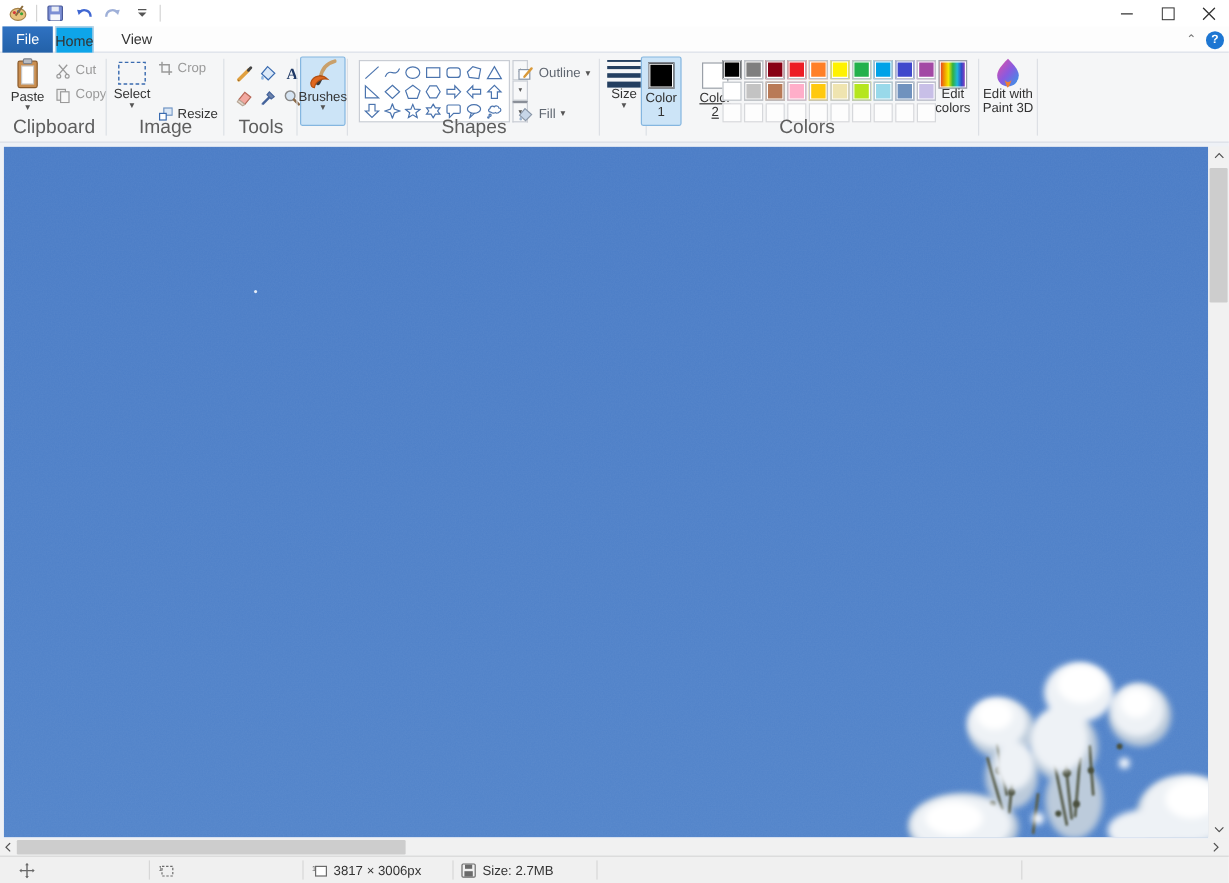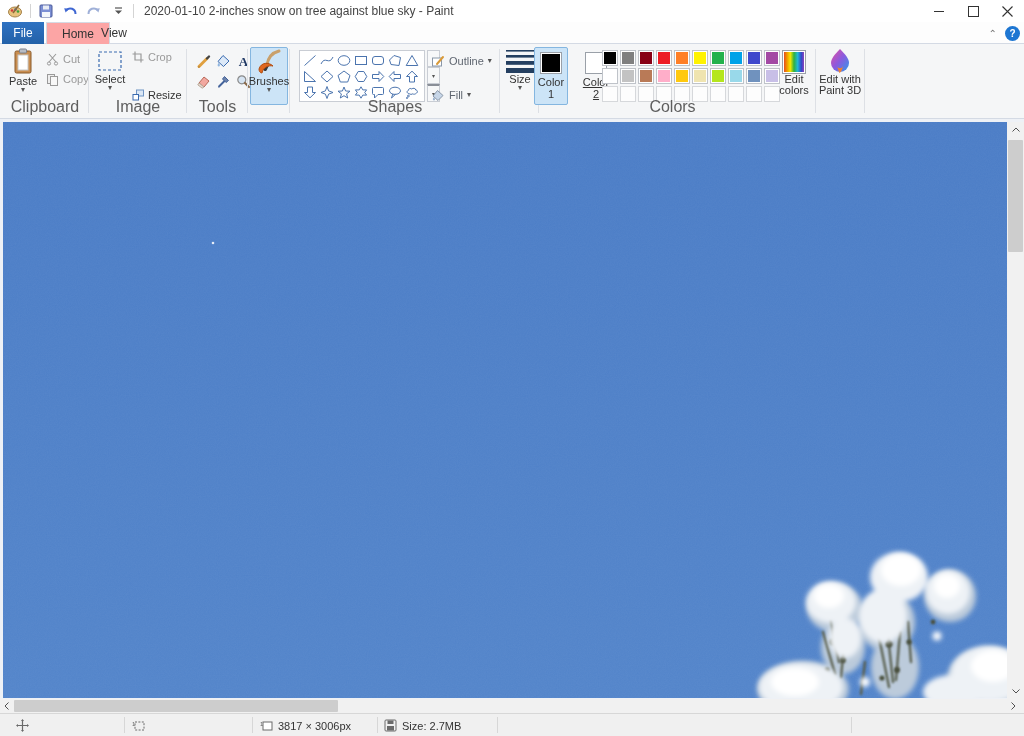--- a/index.html
+++ b/index.html
@@ -13,21 +13,21 @@
   .qat-sep { width:1px; height:14px; background:#d4d4d4; }
   .qat-btn { width:18px; height:18px; display:flex; align-items:center; justify-content:center; }
   .title-text { margin-left:10px; font-size:12px; color:#444; white-space:nowrap; }
   .wincaps { position:absolute; right:0; top:0; height:22px; display:flex; }
   .wincap { width:34px; height:22px; display:flex; align-items:center; justify-content:center; }
 
   
   .tabrow { position:absolute; top:22px; left:0; right:0; height:22px; background:#fdfdfd; border-bottom:1px solid #d4dae4; }
   .tab { position:absolute; top:0; height:22px; display:flex; align-items:center; justify-content:center; font-size:12px; color:#333; cursor:default; }
   .tab-file { left:2px; width:42px; background:linear-gradient(#2f72c2,#2361a8); color:#fff; }
-  .tab-home { left:46px; width:64px; background:#fca5a5; border:1px solid #d4dae4; border-bottom:none; }
+  .tab-home { left:46px; width:32px; background:#0ea5e9; border:1px solid #d4dae4; border-bottom:none; }
   .tab-view { left:92px; width:44px; }
   .ribbon-right-ctl { position:absolute; top:22px; right:4px; height:22px; display:flex; align-items:center; gap:8px; }
   .help-circle { width:15px; height:15px; border-radius:50%; background:#1d76d2; color:#fff; font-size:10px; font-weight:bold; display:flex; align-items:center; justify-content:center; }
 
   
   .ribbon { position:absolute; top:44px; left:0; right:0; height:75px; background:#f5f6f7; border-bottom:1px solid #d4dae4; }
   .rsep { position:absolute; top:5px; bottom:5px; width:1px; background:#dde0e5; }
   .group { position:absolute; top:0; bottom:0; }
   .gcaption { position:absolute; bottom:2px; left:0; right:0; text-align:center; font-size:16px; color:#5e5e5e; }
   .bigbtn { position:absolute; top:3px; width:38px; height:58px; display:flex; flex-direction:column; align-items:center; justify-content:flex-start; font-size:11px; color:#333; border:1px solid transparent; border-radius:2px; }
@@ -115,21 +115,20 @@
           </svg>
       </span>
       <span class="qat-btn">
         <svg width="9" height="8" viewBox="0 0 9 8">
             <path d="M1,1 H8" stroke="#555" stroke-width="1.2"></path>
             <path d="M1,3.5 L4.5,7 L8,3.5 Z" fill="#555"></path>
           </svg>
       </span>
       <span class="qat-sep"></span>
     </div>
-    <span class="title-text">2020-01-10 2-inches snow on tree against blue sky - Paint</span>
     <div class="wincaps">
       <span class="wincap">
           <svg width="11" height="11" viewBox="0 0 11 11">
             <path d="M0,5.5 H10" stroke="#333" stroke-width="1"></path>
           </svg>
         </span>
       <span class="wincap">
           <svg width="11" height="11" viewBox="0 0 11 11">
             <rect x="0.5" y="0.5" width="10" height="10" fill="none" stroke="#333" stroke-width="1"></rect>
           </svg>

